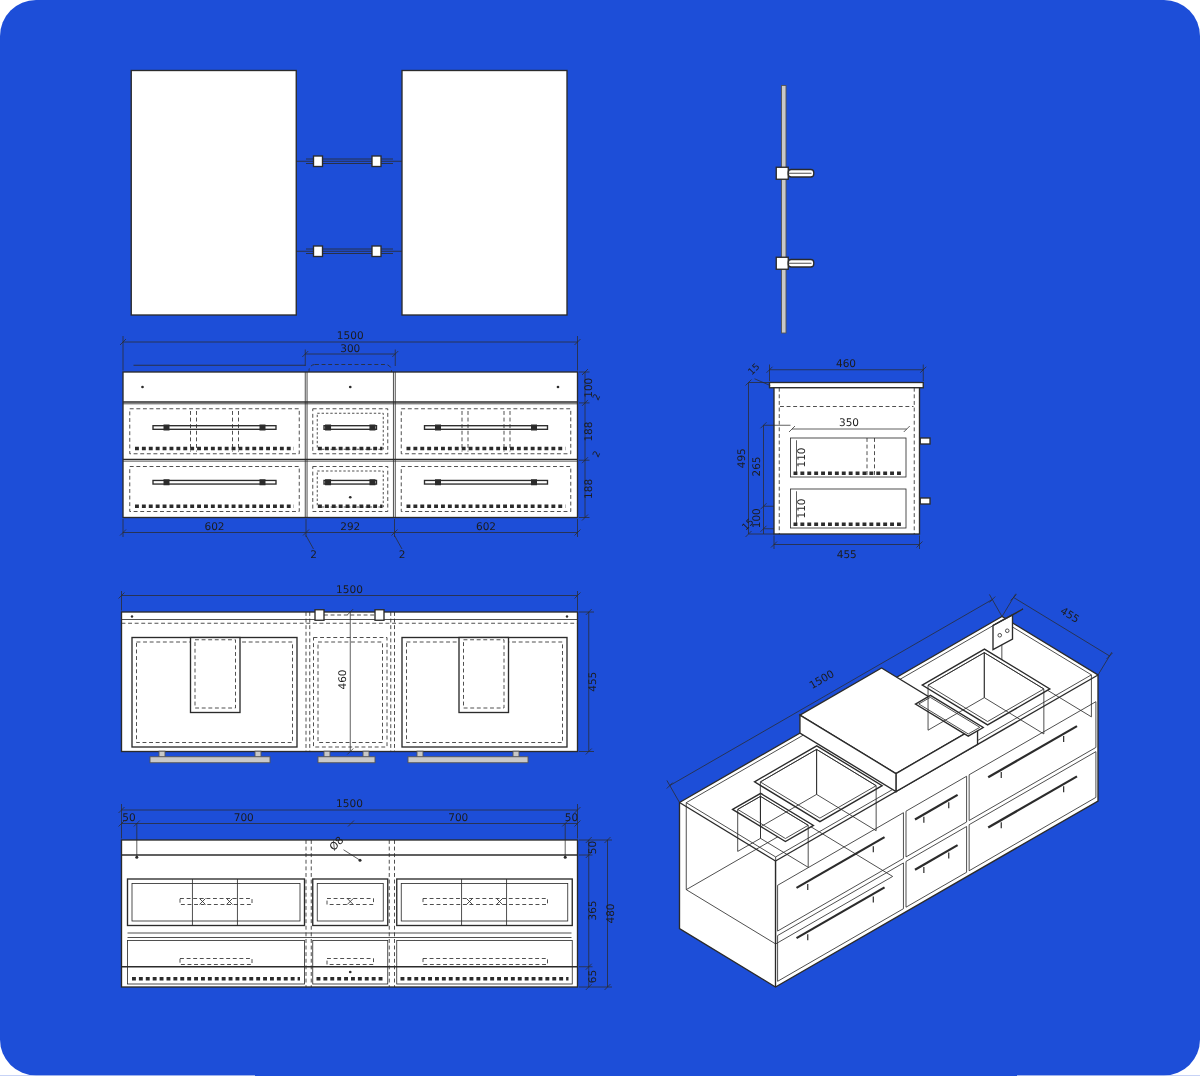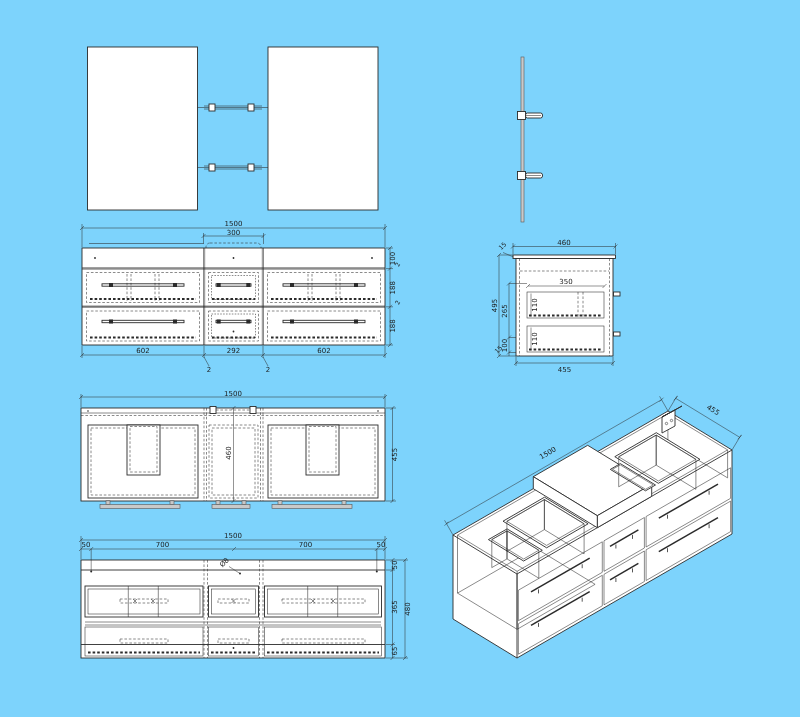--- a/index.html
+++ b/index.html
@@ -1,16 +1,16 @@
 <!DOCTYPE html>
 <html><head>
 <meta charset="utf-8">
 <style>
   html,body{margin:0;padding:0;background:#fff;}
-  #sheet{position:relative;width:800px;height:717px;background:#7dd3fc;overflow:hidden;font-family:"DejaVu Sans",sans-serif;}
+  #sheet{position:relative;width:800px;height:717px;background:#1d4ed8;overflow:hidden;font-family:"DejaVu Sans",sans-serif;border-radius:24px;}
   svg{position:absolute;left:0;top:0;}
   .ln{stroke:#2b2b2b;stroke-width:0.9;fill:none;}
   .lnf{stroke:#2b2b2b;stroke-width:0.9;fill:#ffffff;}
   .tn{stroke:#2b2b2b;stroke-width:0.55;fill:none;}
   .dash{stroke:#2b2b2b;stroke-width:0.55;fill:none;stroke-dasharray:2.6 1.8;}
   .dashf{stroke:#2b2b2b;stroke-width:0.55;fill:none;stroke-dasharray:1.6 1.3;}
   .dim{stroke:#2b2b2b;stroke-width:0.5;fill:none;}
   .strip{stroke:#2b2b2b;stroke-width:2.2;fill:none;stroke-dasharray:2.6 2;}
   .sq{fill:#2b2b2b;stroke:none;}
   .gray{fill:#c9c9c9;stroke:#555;stroke-width:0.6;}

